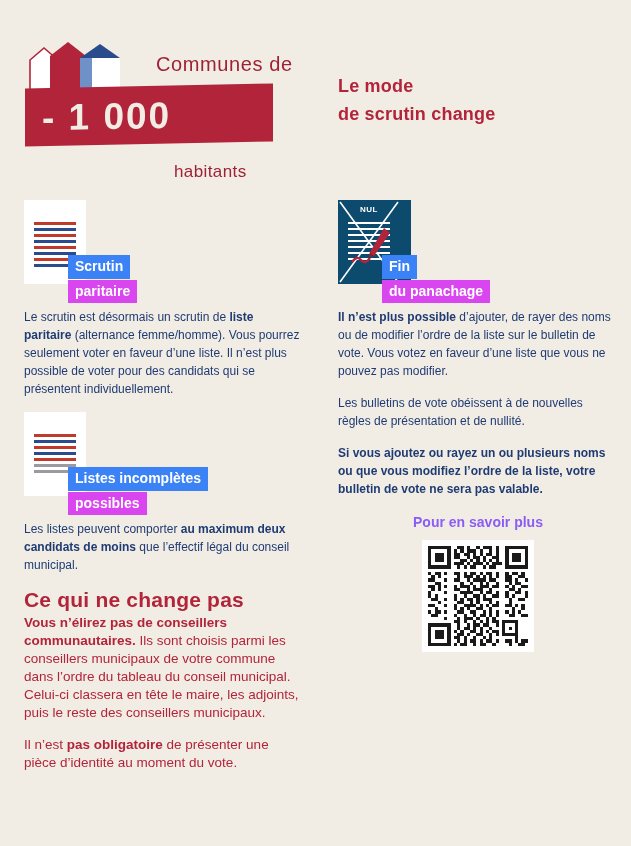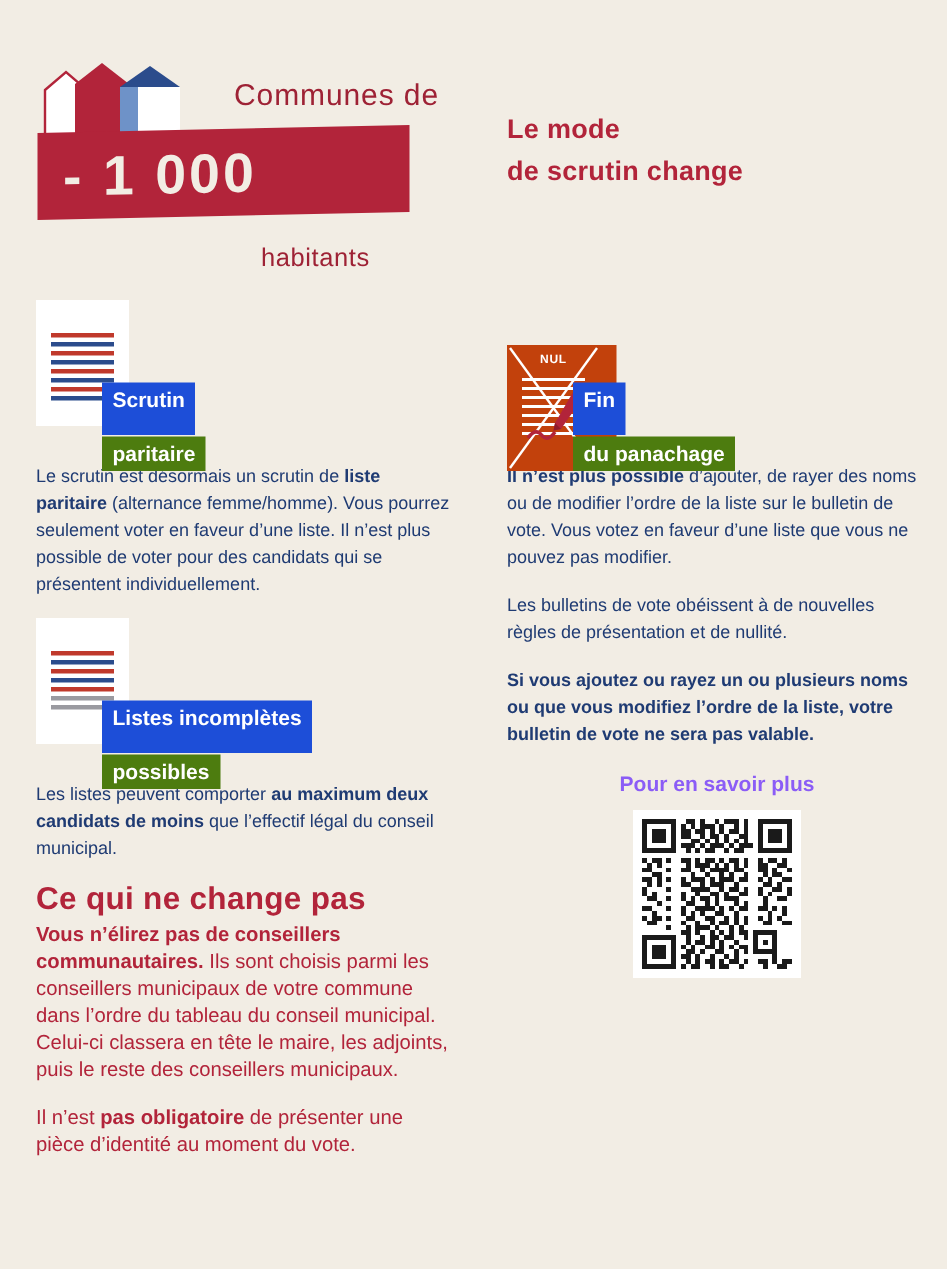--- a/index.html
+++ b/index.html
@@ -133,23 +133,22 @@
   .ln-red { background: #C0392B; }
   .ln-blue { background: #2B4C8C; }
   .ln-grey { background: #9A9AA0; }
 
   .ballot-nul {
     position: absolute;
     left: 0;
     top: 0;
     width: 73px;
     height: 84px;
-    background: #c2410c;
+    background: #0c4a6e;
     overflow: hidden;
-    margin-top: 30px;
   }
   .nul-label {
     position: absolute;
     left: 0;
     top: 5px;
     width: 62px;
     text-align: center;
     color: #FFFFFF;
     font-size: 8px;
     font-weight: bold;
@@ -168,30 +167,30 @@
     background: #FFFFFF;
   }
 
   .badge-wrap {
     position: absolute;
     left: 44px;
     top: 55px;
   }
   .badge-dark {
     display: inline-block;
-    background: #1d4ed8;
+    background: #3b82f6;
     color: #FFFFFF;
     font-size: 14px;
     font-weight: bold;
-    padding: 3px 7px 16px 7px;
+    padding: 3px 7px 5px 7px;
     white-space: nowrap;
   }
   .badge-light {
     display: inline-block;
-    background: #4d7c0f;
+    background: #d946ef;
     color: #FFFFFF;
     font-size: 14px;
     font-weight: bold;
     padding: 3px 7px 4px 7px;
     white-space: nowrap;
   }
   .badge-row2 { margin-top: 1px; }
 
   
   .para {

